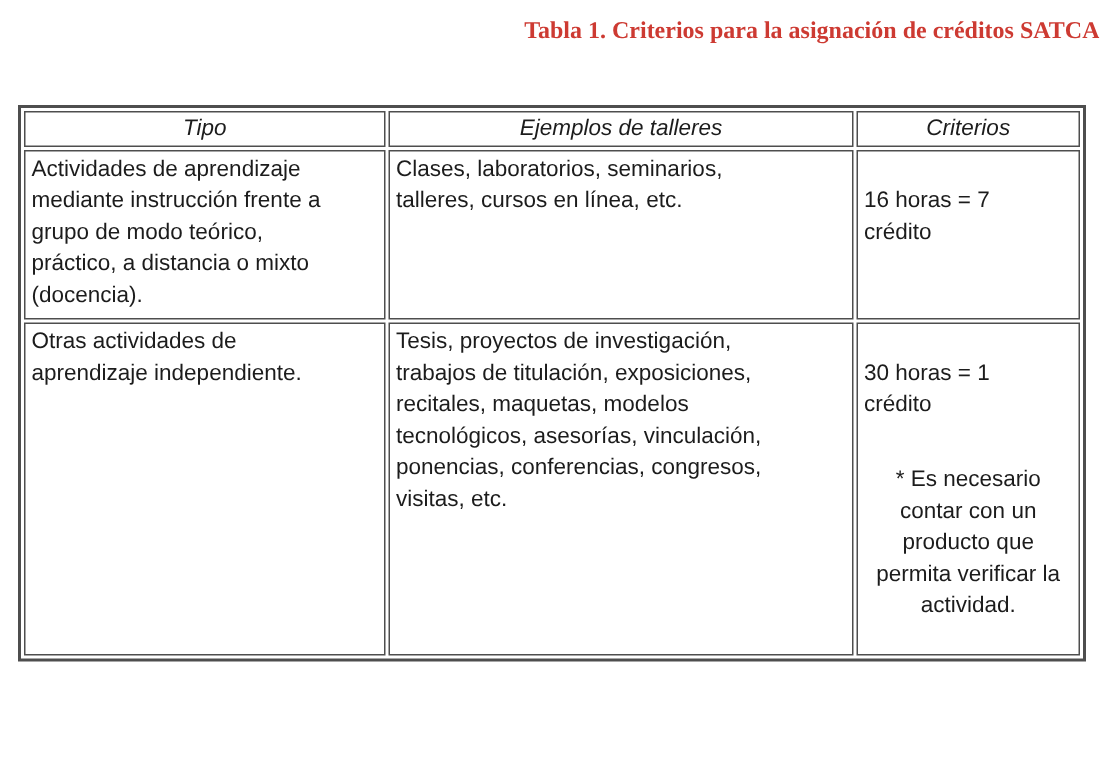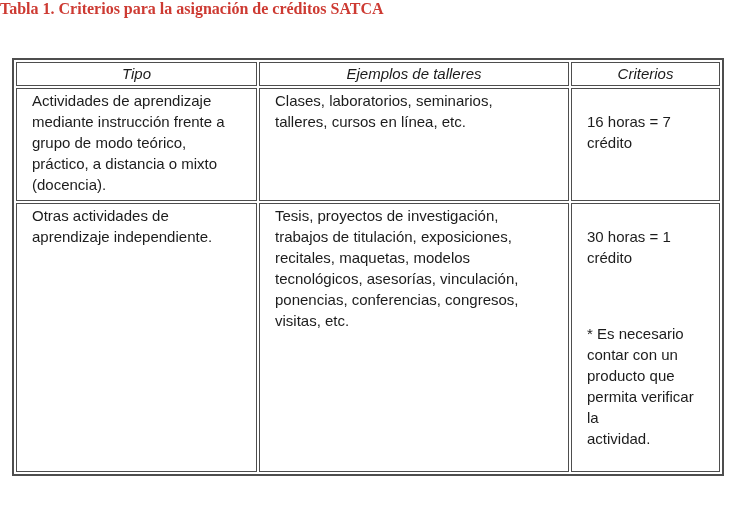--- a/index.html
+++ b/index.html
@@ -8,22 +8,22 @@
     background: #ffffff;
   }
   .page {
     position: relative;
     width: 733px;
     height: 512px;
     background: #ffffff;
     overflow: hidden;
   }
   .doc-title {
-    margin-top: 0;
-    text-align: left;
+    margin-top: 12px;
+    text-align: right;
     font-family: "Liberation Serif", serif;
     font-weight: bold;
     font-size: 16px;
     line-height: 18px;
     color: #cd3a32;
   }
   table.satca {
     margin: 40px 0 0 12px;
     width: 710px;
     table-layout: fixed;
@@ -31,21 +31,21 @@
     border-spacing: 2px;
     border: 2px solid #4e4e4e;
     background: #ffffff;
   }
   table.satca th,
   table.satca td {
     box-sizing: border-box;
     border: 1px solid #4e4e4e;
     background: #ffffff;
     vertical-align: top;
-    padding: 1px 15px;
+    padding: 1px 4px;
     font-family: "Liberation Sans", sans-serif;
     font-size: 15px;
     line-height: 21px;
     color: #1c1c1c;
     overflow: hidden;
   }
   table.satca th {
     height: 14px;
     padding: 2px 4px;
     font-style: italic;
@@ -54,22 +54,23 @@
     line-height: 18px;
     white-space: normal;
   }
   table.satca td {
     white-space: pre-line;
   }
   tr.row-1 td { height: 113px; }
   tr.row-2 td { height: 87px; }
   tr.row-3 td { height: 176px; }
   .criterio-note {
-    margin-top: 34px;
+    margin-top: 8px;
     white-space: pre-line;
+    text-align: center;
   }
 </style>
 </head>
 <body>
 
 <div class="page">
 
   <div class="doc-title">Tabla 1. Criterios para la asignación de créditos SATCA</div>
 
   <table class="satca">

